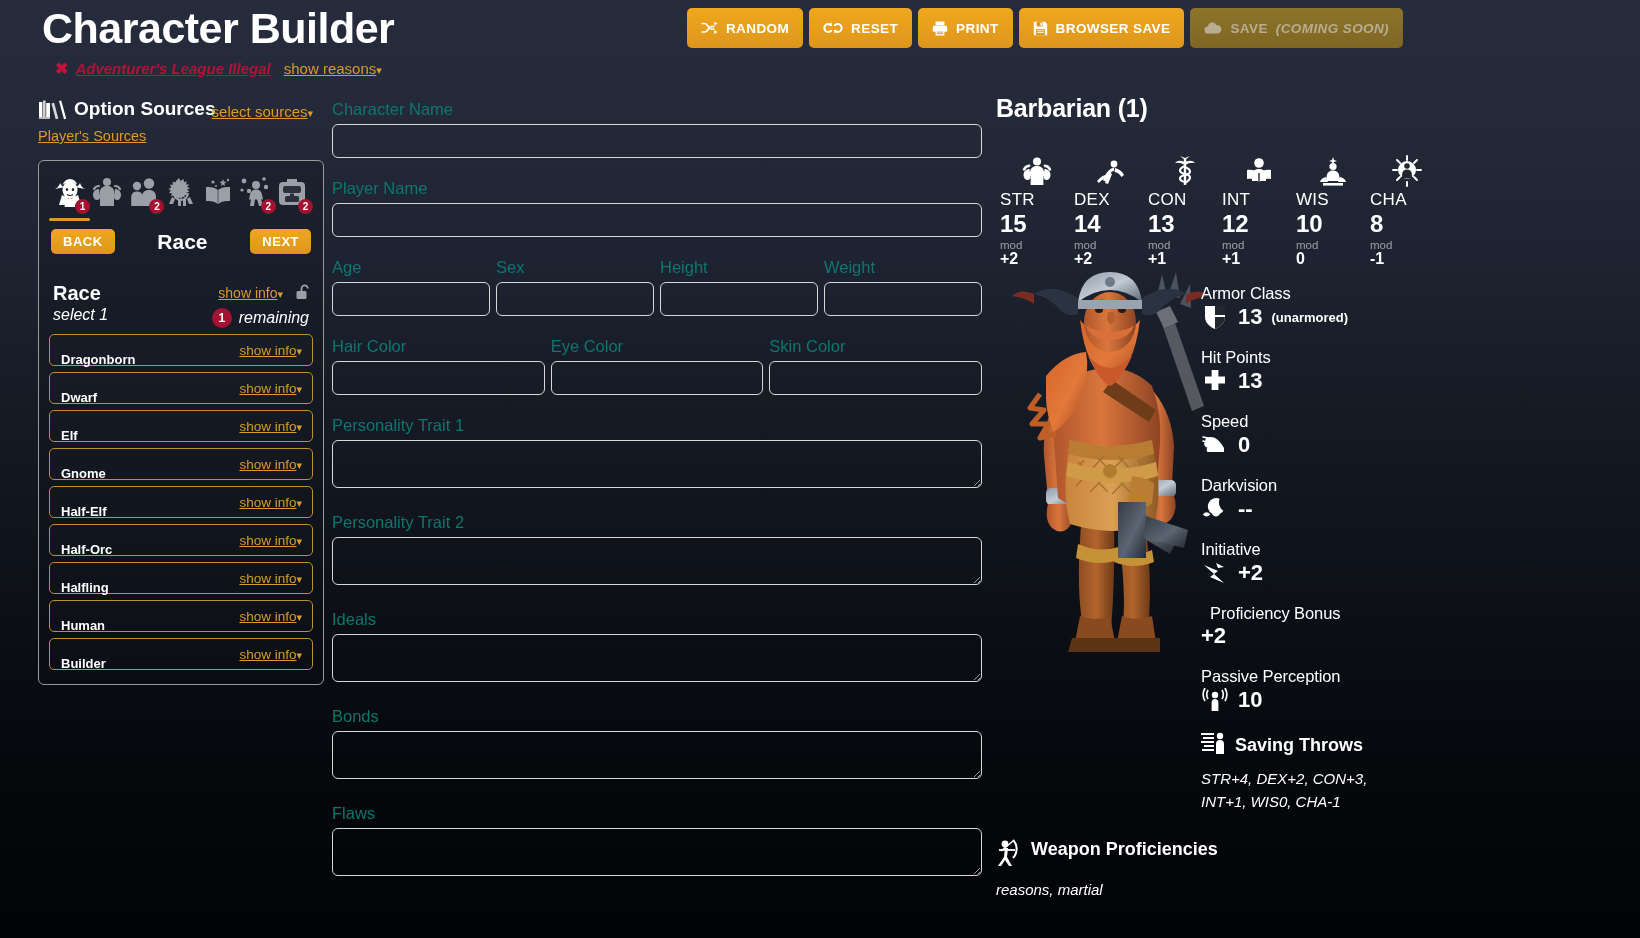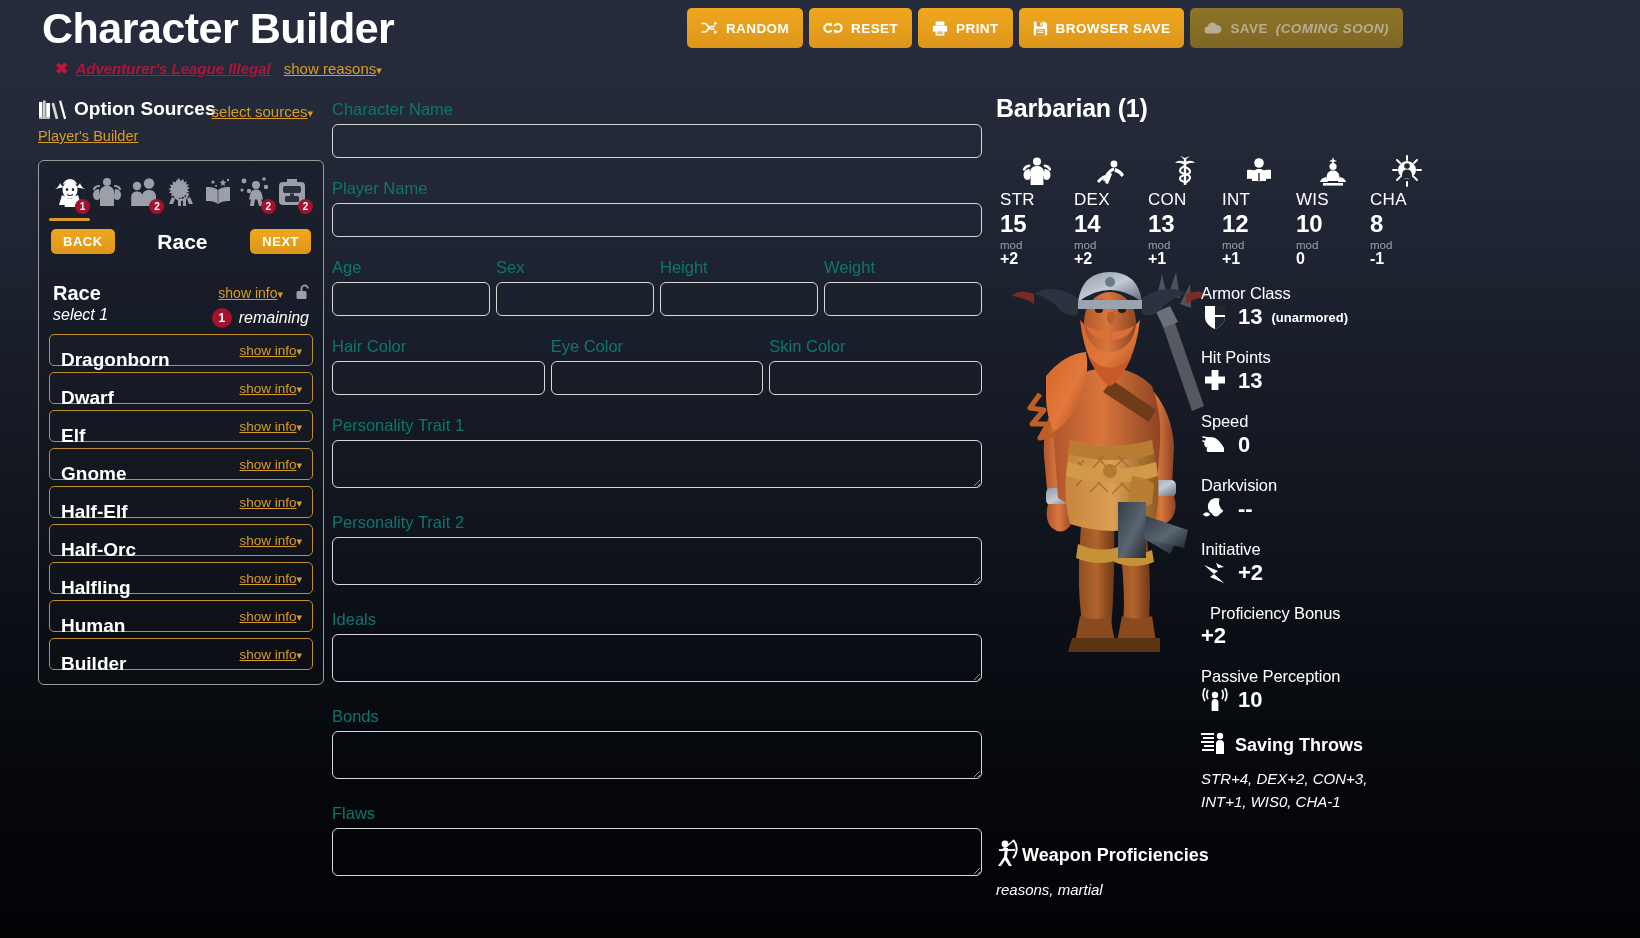--- a/index.html
+++ b/index.html
@@ -129,21 +129,21 @@
   }
   #remaining-text { font-style: italic; font-size: 16px; }
 
   #race-list { margin-top: 10px; display: flex; flex-direction: column; gap: 6px; }
   .race-item {
     border: 1px solid #c08f2f; border-radius: 5px;
     height: 32px; display: flex; align-items: center;
     justify-content: space-between; padding: 0 10px 0 11px;
     background: rgba(255,255,255,0.012); cursor: pointer;
   }
-  .race-name { font-size: 19px; font-weight: bold; margin-top: 19px; }
+  .race-name { font-size: 13px; font-weight: bold; margin-top: 19px; }
   .race-info { color: #d99b2a; text-decoration: underline; font-size: 13.5px; cursor: pointer; }
 
   
   #form { position: absolute; left: 332px; top: 100px; width: 650px; }
   .fld-label { font-size: 16.5px; margin-bottom: 5px; color: #0f766e; }
   .fld-input {
     width: 100%; background: transparent;
     border: 1px solid #d8d8d8; border-radius: 6px;
     color: #fff; font-size: 15px; padding: 6px 9px;
     font-family: "Liberation Sans", sans-serif; outline: none;
@@ -184,21 +184,21 @@
   #prof-bonus .sval { font-size: 22px; font-weight: bold; margin-top: 0px; }
 
   #saves-head { display: flex; align-items: center; gap: 8px; margin-top: 4px; text-align: right; }
   #saves-head .stitle { font-size: 18px; font-weight: bold; }
   #saves-text {
     font-style: italic; font-size: 15px; margin-top: 9px;
     line-height: 1.5; width: 200px;
   }
 
   #weapons { position: absolute; left: 0px; top: 745px; width: 400px; }
-  #weapons-head { display: flex; align-items: center; }
+  #weapons-head { display: flex; gap: 9px; }
   #weapons-head .wtitle { font-size: 18px; font-weight: bold; }
   #weapons-text { font-style: italic; font-size: 15px; margin-top: 10px; margin-left: 0px; }
 </style>
 </head>
 <body>
 
 <div id="header">
   <div id="app-title">Character Builder</div>
 
   <div id="legality-row">
@@ -282,21 +282,21 @@
           <rect x="5" y="2.5" width="2.6" height="18.5" fill="#d0d0d0"></rect>
           <rect x="8.2" y="5" width="3.8" height="16" fill="#fff"></rect>
           <path d="M13.5 5.6l2.6-.8 4.2 15.6-2.6.8z" fill="#d8d8d8"></path>
           <path d="M21 3l2.2-.6 5 18.2-2.2.6z" fill="#fff"></path>
           <rect x="1" y="19" width="11" height="2" fill="#bbb"></rect>
         </svg>
     </span>
     <span id="opt-title">Option Sources</span>
     <span id="select-sources"><span>select sources</span><span class="caret">▾</span></span>
   </div>
-  <div id="source-name">Player's Builder</div>
+  <div id="source-name">Player's Sources</div>
 
   <div id="builder-panel">
     <div id="tabs">
 
       <div class="tab active">
         <svg width="34" height="32" viewBox="0 0 34 32">
           <path d="M2 13c2.5-1 4.5-3.5 5-6 1 2 2.5 3.5 4 4.3" fill="#fff"></path>
           <path d="M32 13c-2.5-1-4.5-3.5-5-6-1 2-2.5 3.5-4 4.3" fill="#fff"></path>
           <ellipse cx="17" cy="14" rx="7.5" ry="9" fill="#fff"></ellipse>
           <path d="M9.5 9c1.5-4 4-6 7.5-6s6 2 7.5 6c-1.5-1.6-4-2.6-7.5-2.6S11 7.4 9.5 9z" fill="#fff"></path>

